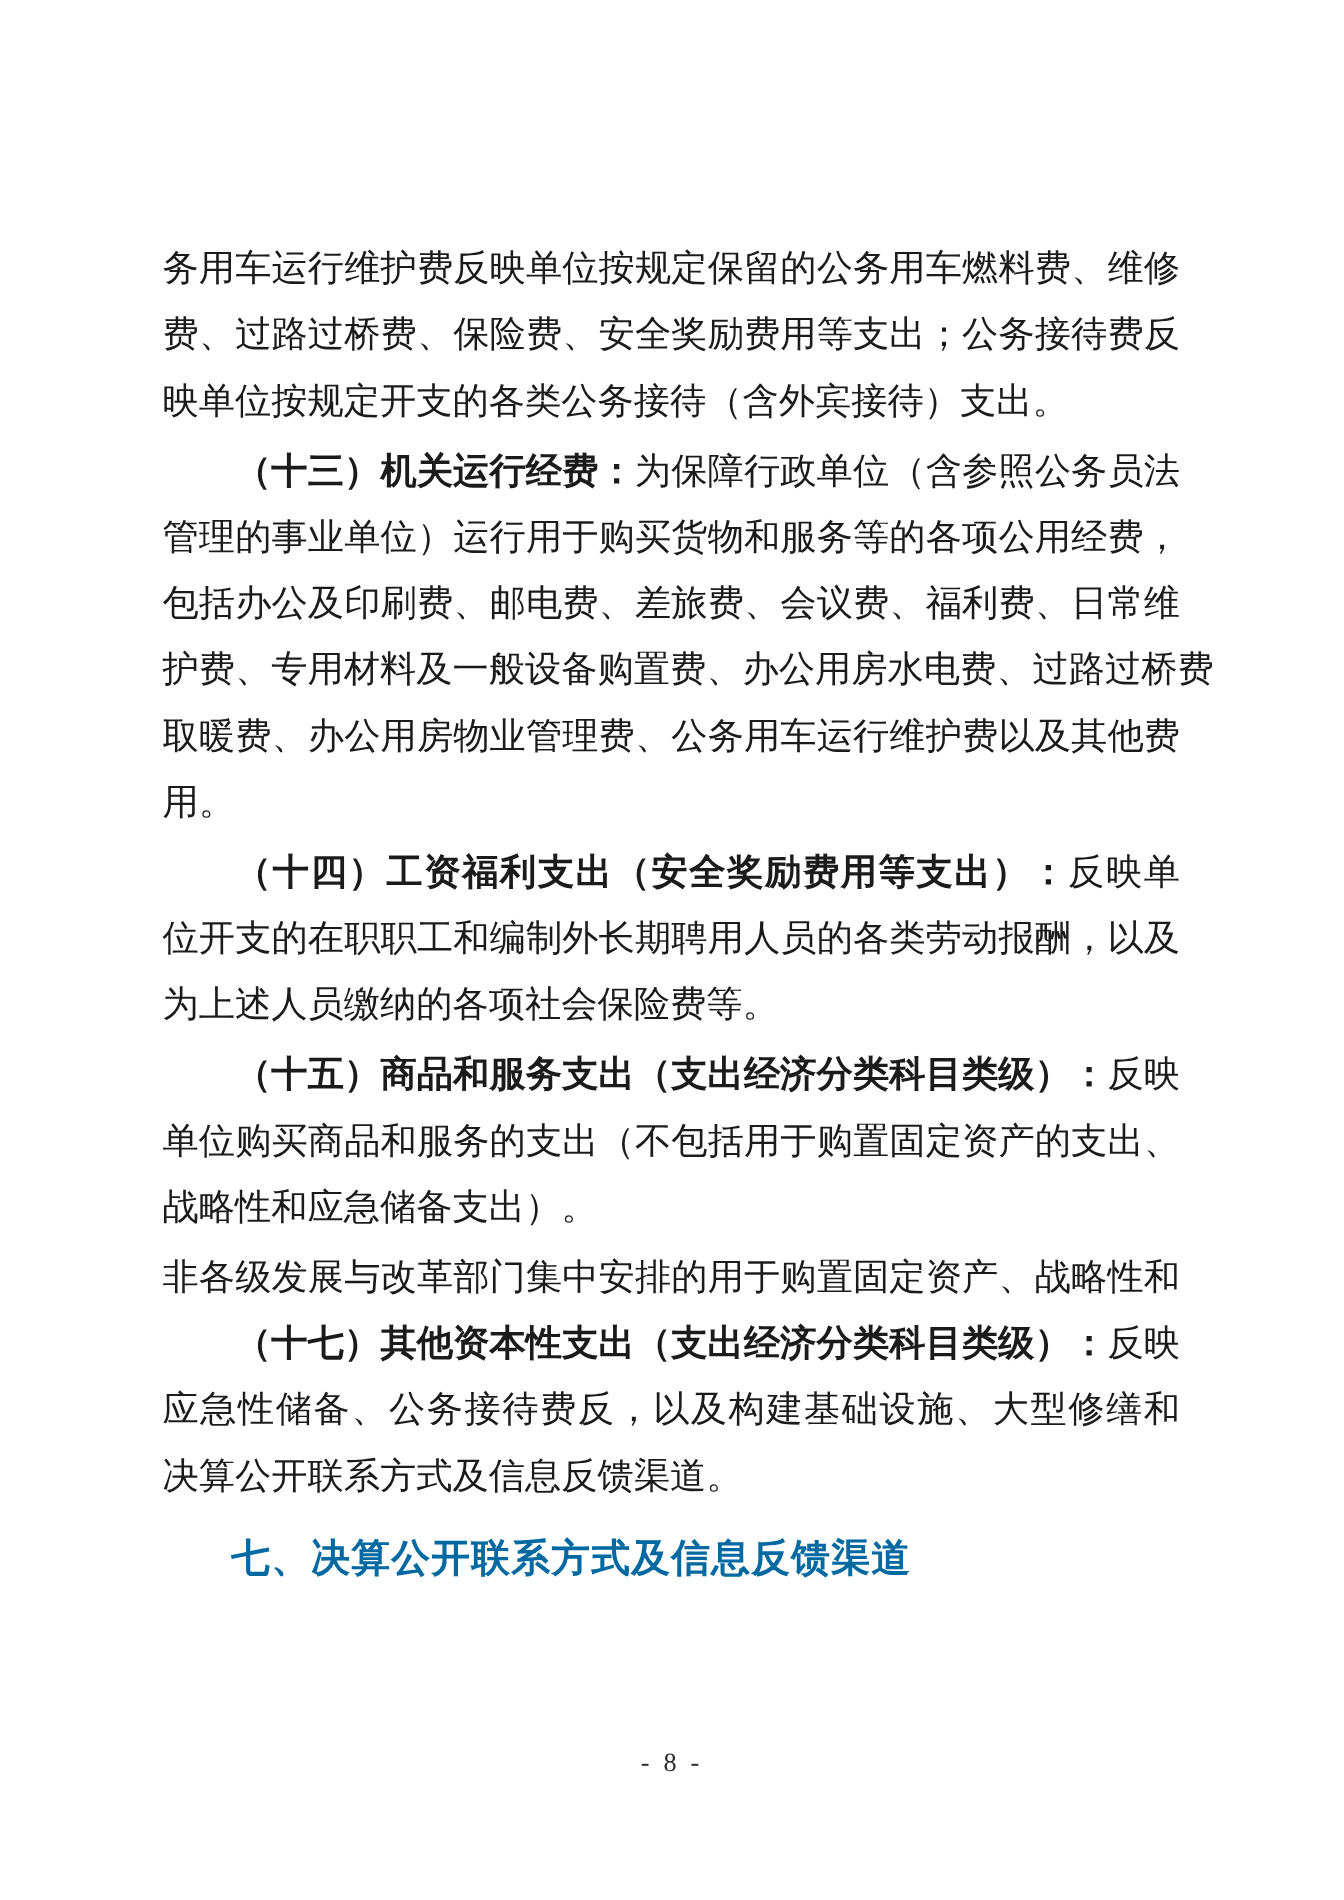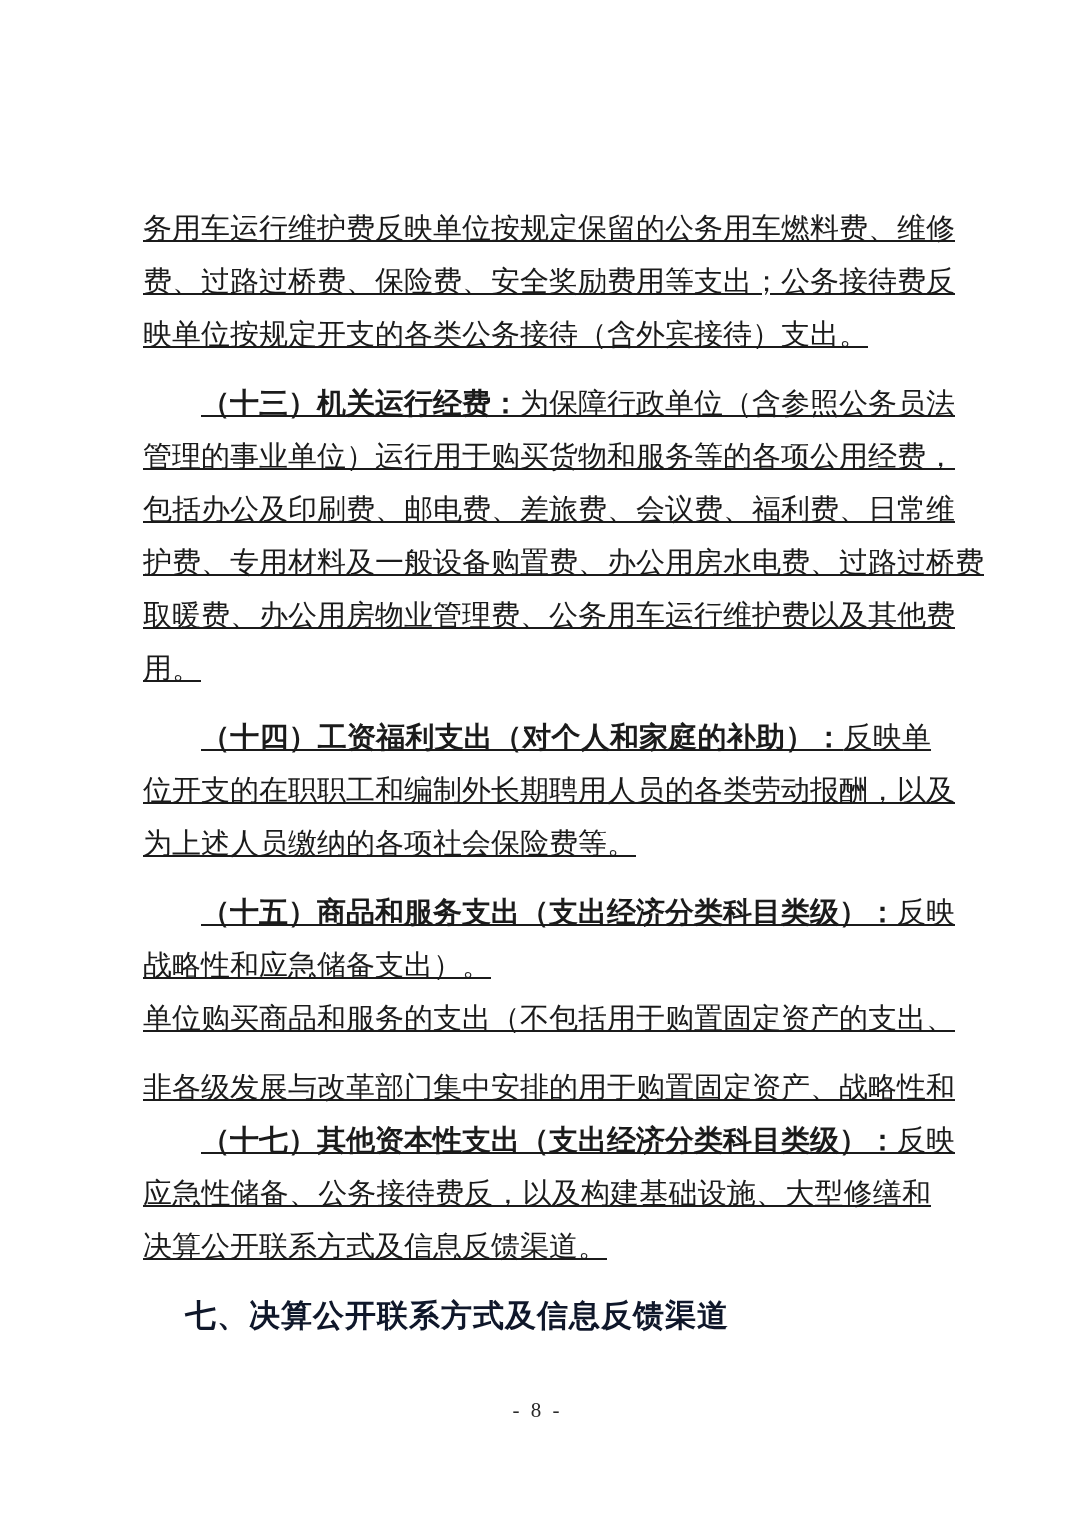--- a/index.html
+++ b/index.html
@@ -14,21 +14,21 @@
     overflow: hidden;
   }
   .content {
     position: absolute;
     left: 127px;
     top: 186px;
     width: 820px;
     font-size: 29px;
     line-height: 53px;
   }
-  .para { margin: 16px; padding: 0; text-decoration: underline; }
+  .para { margin: 3px; padding: 0; }
   .line {
     height: 53px;
     text-align: justify;
     text-align-last: justify;
     text-justify: inter-character;
     white-space: nowrap;
   }
   .line.end {
     text-align: left;
     text-align-last: left;
@@ -39,21 +39,21 @@
     font-family: "Liberation Sans", sans-serif;
     font-weight: bold;
     font-size: 31px;
     line-height: 53px;
     height: 53px;
     padding-left: 58px;
     margin-top: 12px;
     text-align: left;
     text-align-last: left;
     letter-spacing: 1px;
-    color: #0f172a;
+    color: #0369a1;
   }
   .footer {
     position: absolute;
     left: 0;
     top: 1398px;
     width: 100%;
     text-align: center;
     font-size: 21px;
     letter-spacing: 3px;
     color: #2a2a2a;
@@ -74,29 +74,29 @@
     <div class="para">
       <div class="line indent"><span class="bold">（十三）机关运行经费：</span><span>为保障行政单位（含参照公务员法</span></div>
       <div class="line"><span>管理的事业单位）运行用于购买货物和服务等的各项公用经费，</span></div>
       <div class="line"><span>包括办公及印刷费、邮电费、差旅费、会议费、福利费、日常维</span></div>
       <div class="line"><span>护费、专用材料及一般设备购置费、办公用房水电费、过路过桥费</span></div>
       <div class="line"><span>取暖费、办公用房物业管理费、公务用车运行维护费以及其他费</span></div>
       <div class="line end"><span>用。</span></div>
     </div>
 
     <div class="para">
-      <div class="line indent"><span class="bold">（十四）工资福利支出（对个人和家庭的补助）：</span><span>反映单</span></div>
+      <div class="line indent"><span class="bold">（十四）工资福利支出（安全奖励费用等支出）：</span><span>反映单</span></div>
       <div class="line"><span>位开支的在职职工和编制外长期聘用人员的各类劳动报酬，以及</span></div>
       <div class="line end"><span>为上述人员缴纳的各项社会保险费等。</span></div>
     </div>
 
     <div class="para">
       <div class="line indent"><span class="bold">（十五）商品和服务支出（支出经济分类科目类级）：</span><span>反映</span></div>
+      <div class="line"><span>单位购买商品和服务的支出（不包括用于购置固定资产的支出、</span></div>
       <div class="line end"><span>战略性和应急储备支出）。</span></div>
-      <div class="line"><span>单位购买商品和服务的支出（不包括用于购置固定资产的支出、</span></div>
     </div>
 
 
     <div class="para">
       <div class="line"><span>非各级发展与改革部门集中安排的用于购置固定资产、战略性和</span></div>
       <div class="line indent"><span class="bold">（十七）其他资本性支出（支出经济分类科目类级）：</span><span>反映</span></div>
       <div class="line"><span>应急性储备、公务接待费反，以及构建基础设施、大型修缮和</span></div>
       <div class="line end"><span>决算公开联系方式及信息反馈渠道。</span></div>
     </div>
 

